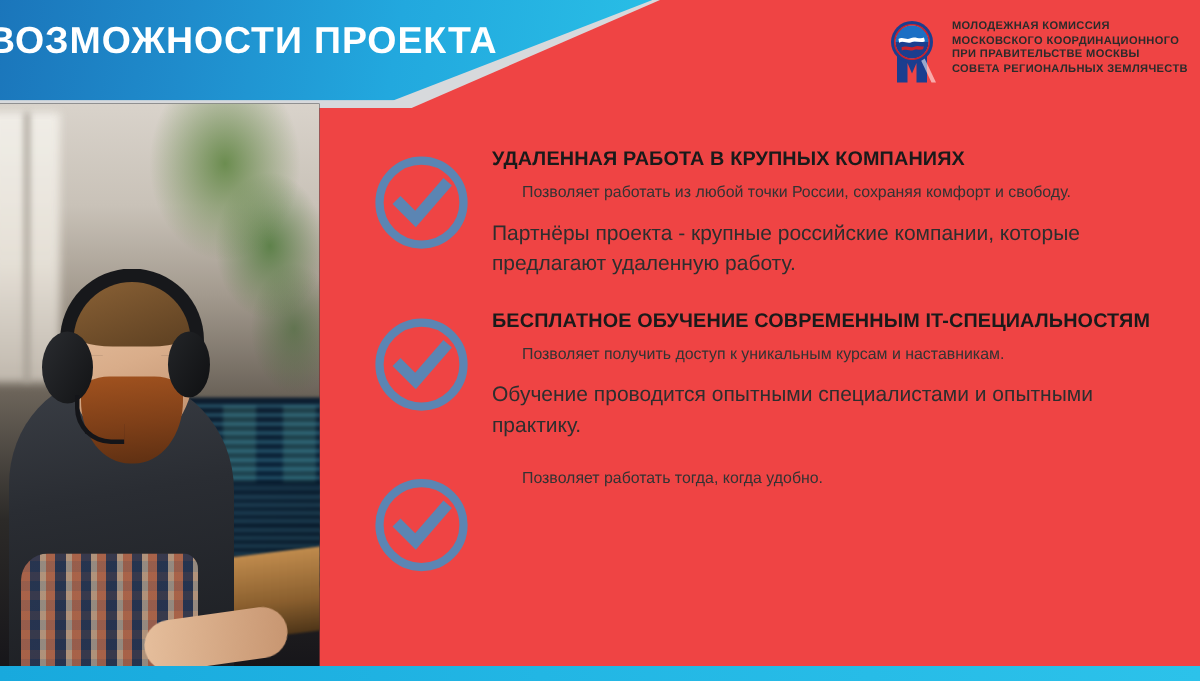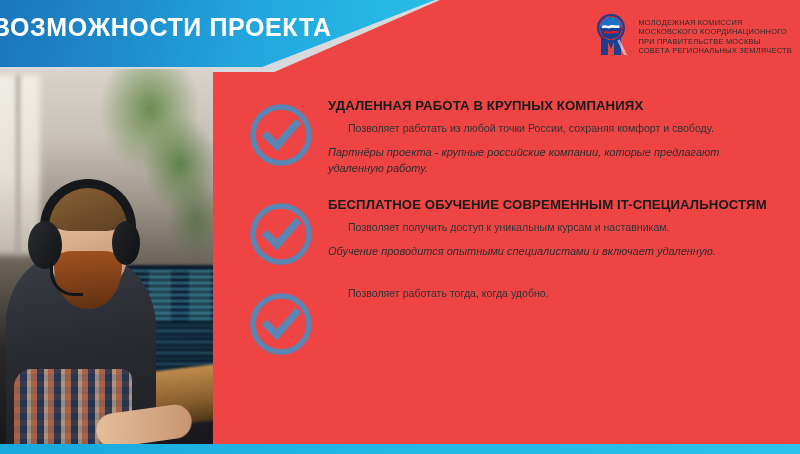--- a/index.html
+++ b/index.html
@@ -50,22 +50,23 @@
     letter-spacing: 0.6px;
     white-space: nowrap;
   }
 
   
   .logo-block {
     position: absolute;
     right: 8px;
     top: 11px;
     display: flex;
-    align-items: flex-end;
+    align-items: flex-start;
     gap: 7px;
+    font-weight: bold;
   }
   .logo-emblem {
     width: 40px;
     height: 45px;
     flex: none;
     position: relative;
   }
   .logo-text {
     display: flex;
     flex-direction: column;
@@ -314,23 +315,22 @@
     line-height: 1.15;
   }
   .feature-desc {
     font-size: 10.6px;
     color: #333333;
     margin: 0 0 9px 0;
     line-height: 1.3;
     padding-left: 20px;
   }
   .feature-note {
-    font-size: 11px;
+    font-size: 14px;
     color: #2e2e2e;
-    font-style: italic;
     margin: 0;
     line-height: 1.45;
     max-width: 450px;
   }
 </style>
 </head>
 <body>
 
 <div class="slide">
 
@@ -403,21 +403,21 @@
         <span class="check-icon">
           <svg width="66" height="66" viewBox="0 0 66 66" xmlns="http://www.w3.org/2000/svg">
             <circle cx="33" cy="33" r="28" fill="none" stroke="#5b85b3" stroke-width="5.5"></circle>
             <path d="M19 34 L29 44 L48 22" fill="none" stroke="#5b85b3" stroke-width="7.5" stroke-linecap="square" stroke-linejoin="miter"></path>
           </svg>
         </span>
       </div>
       <div class="feature-text">
         <h3 class="feature-title">БЕСПЛАТНОЕ ОБУЧЕНИЕ СОВРЕМЕННЫМ IT-СПЕЦИАЛЬНОСТЯМ</h3>
         <p class="feature-desc">Позволяет получить доступ к уникальным курсам и наставникам.</p>
-        <p class="feature-note">Обучение проводится опытными специалистами и включает удаленную.</p>
+        <p class="feature-note">Обучение проводится опытными специалистами и опытными практику.</p>
       </div>
     </div>
 
     <div class="feature">
       <div class="feature-icon">
         <span class="check-icon">
           <svg width="66" height="66" viewBox="0 0 66 66" xmlns="http://www.w3.org/2000/svg">
             <circle cx="33" cy="33" r="28" fill="none" stroke="#5b85b3" stroke-width="5.5"></circle>
             <path d="M19 34 L29 44 L48 22" fill="none" stroke="#5b85b3" stroke-width="7.5" stroke-linecap="square" stroke-linejoin="miter"></path>
           </svg>

